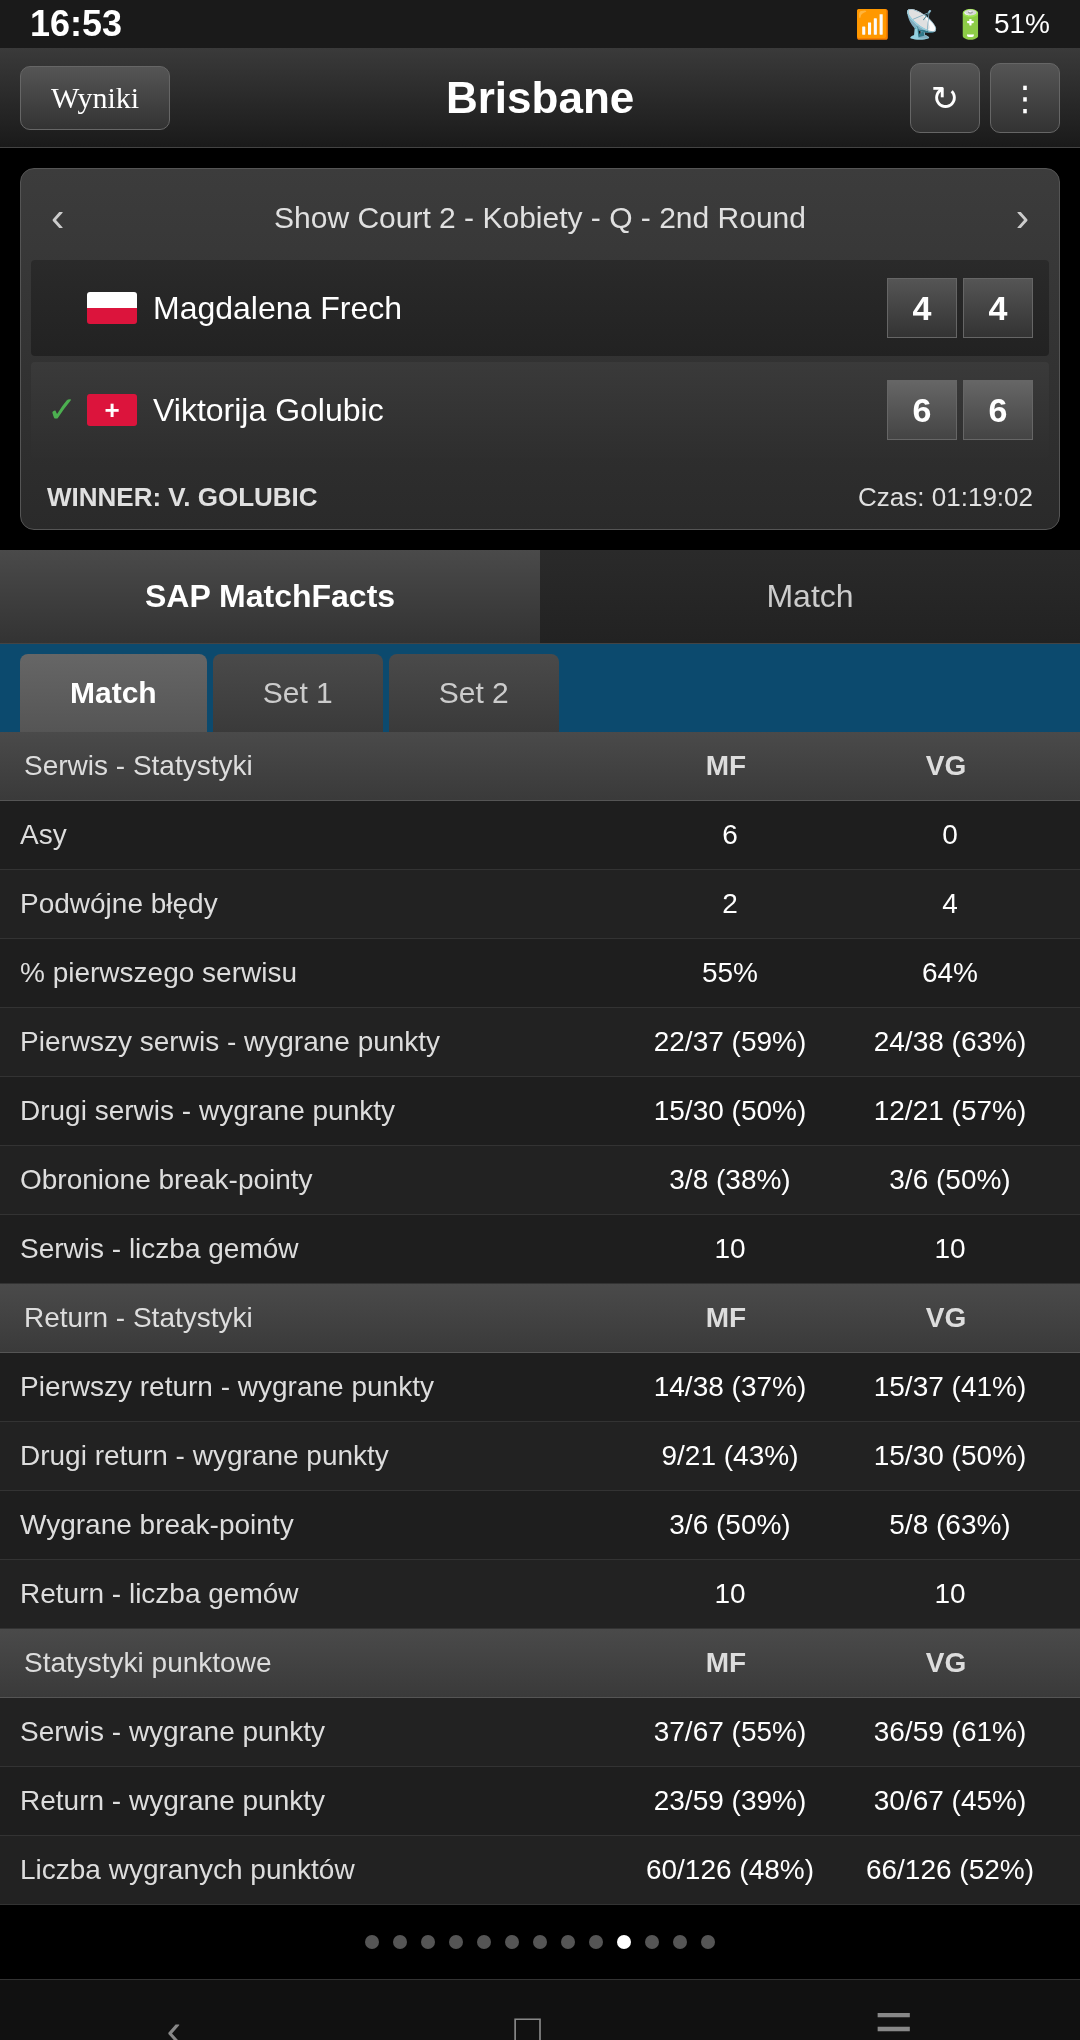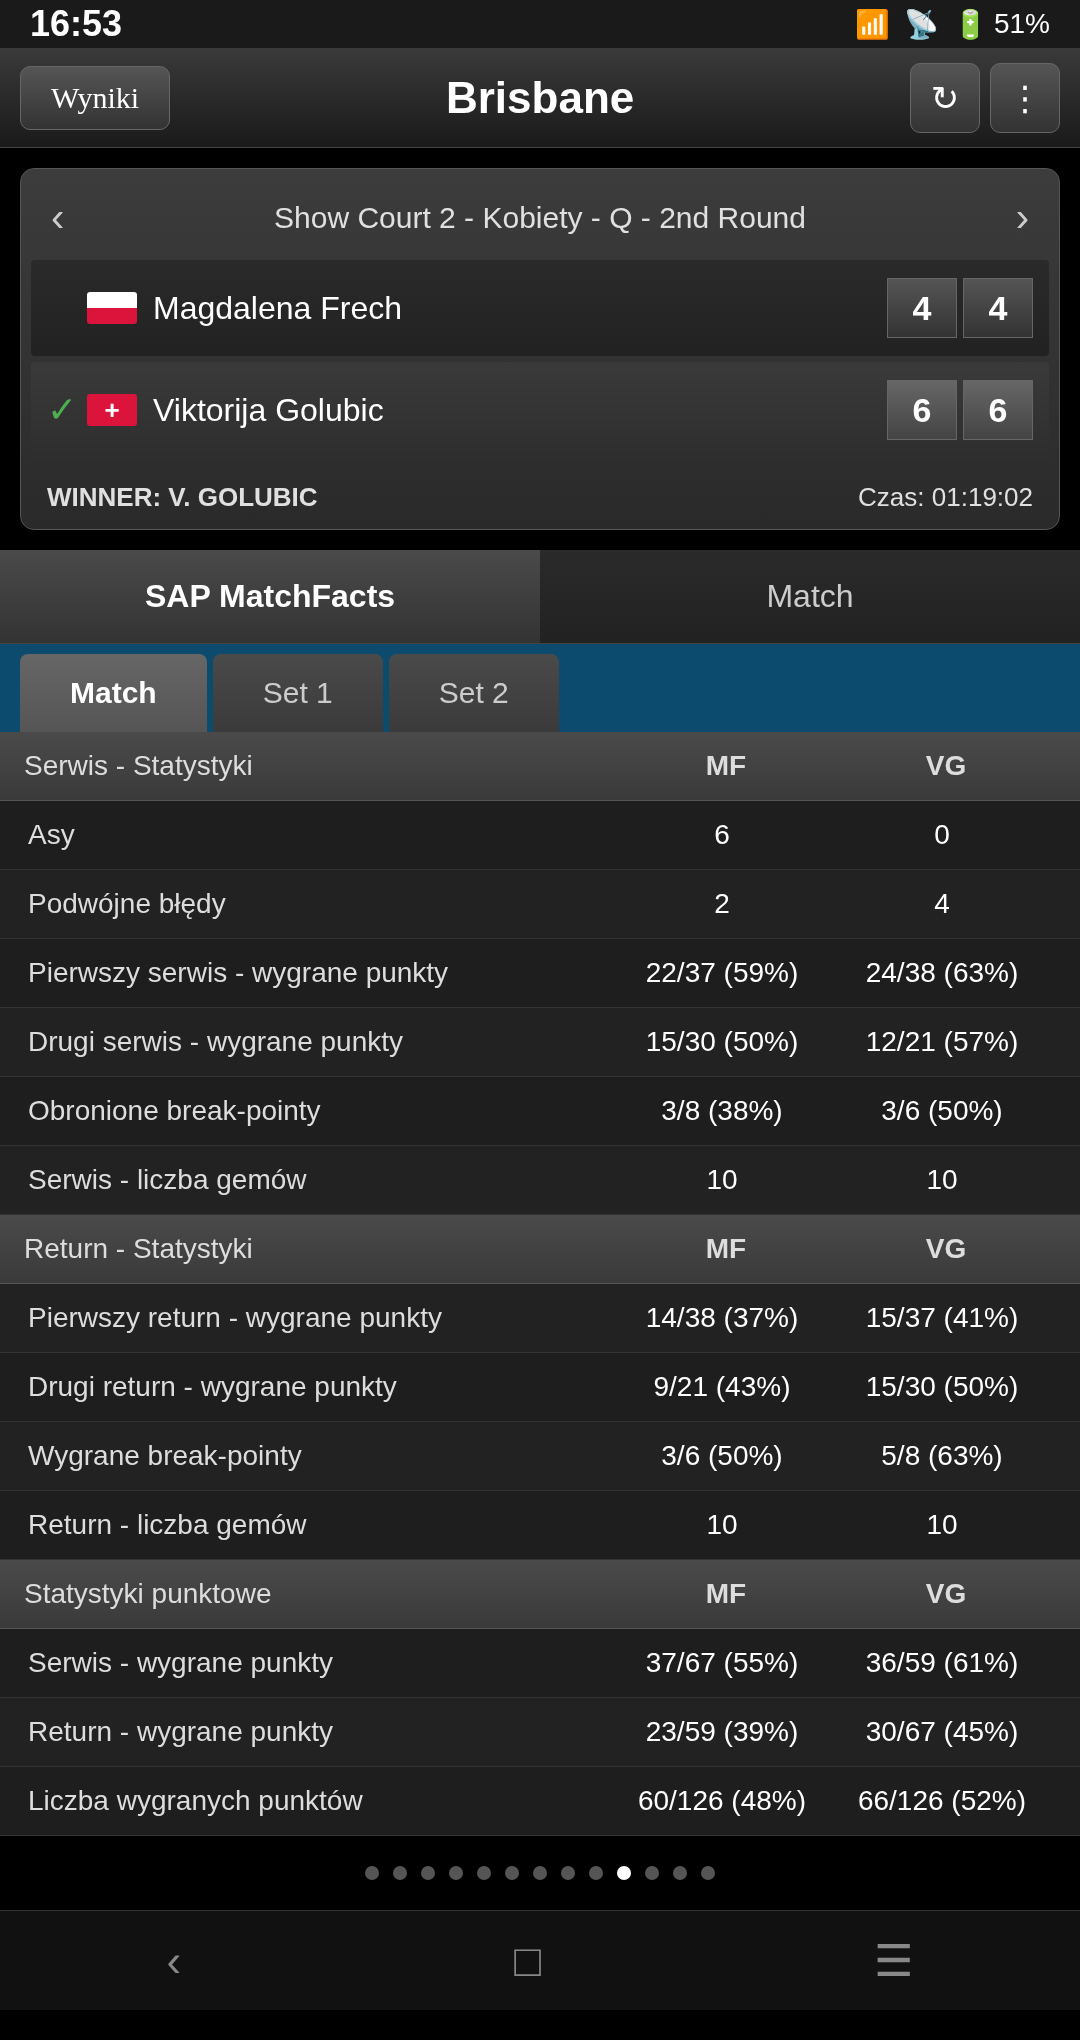--- a/index.html
+++ b/index.html
@@ -256,21 +256,21 @@
     .stats-col-header {
       width: 220px;
       text-align: center;
       font-size: 28px;
       font-weight: bold;
       color: #ddd;
     }
     .stats-row {
       display: flex;
       align-items: center;
-      padding: 18px 28px;
+      padding: 18px 20px;
       border-bottom: 1px solid #333;
     }
     .stats-row:nth-child(odd) {
       background: #222;
     }
     .stats-row:nth-child(even) {
       background: #1e1e1e;
     }
     .stats-label {
       font-size: 28px;
@@ -416,20 +416,25 @@
         <span class="stats-label">Asy</span>
         <span class="stats-val">6</span>
         <span class="stats-val">0</span>
       </div>
     <div class="stats-row">
         <span class="stats-label">Podwójne błędy</span>
         <span class="stats-val">2</span>
         <span class="stats-val">4</span>
       </div>
     <div class="stats-row">
+        <span class="stats-label">% pierwszego serwisu</span>
+        <span class="stats-val">55%</span>
+        <span class="stats-val">64%</span>
+      </div>
+    <div class="stats-row">
         <span class="stats-label">Pierwszy serwis - wygrane punkty</span>
         <span class="stats-val">22/37 (59%)</span>
         <span class="stats-val">24/38 (63%)</span>
       </div>
     <div class="stats-row">
         <span class="stats-label">Drugi serwis - wygrane punkty</span>
         <span class="stats-val">15/30 (50%)</span>
         <span class="stats-val">12/21 (57%)</span>
       </div>
     <div class="stats-row">

